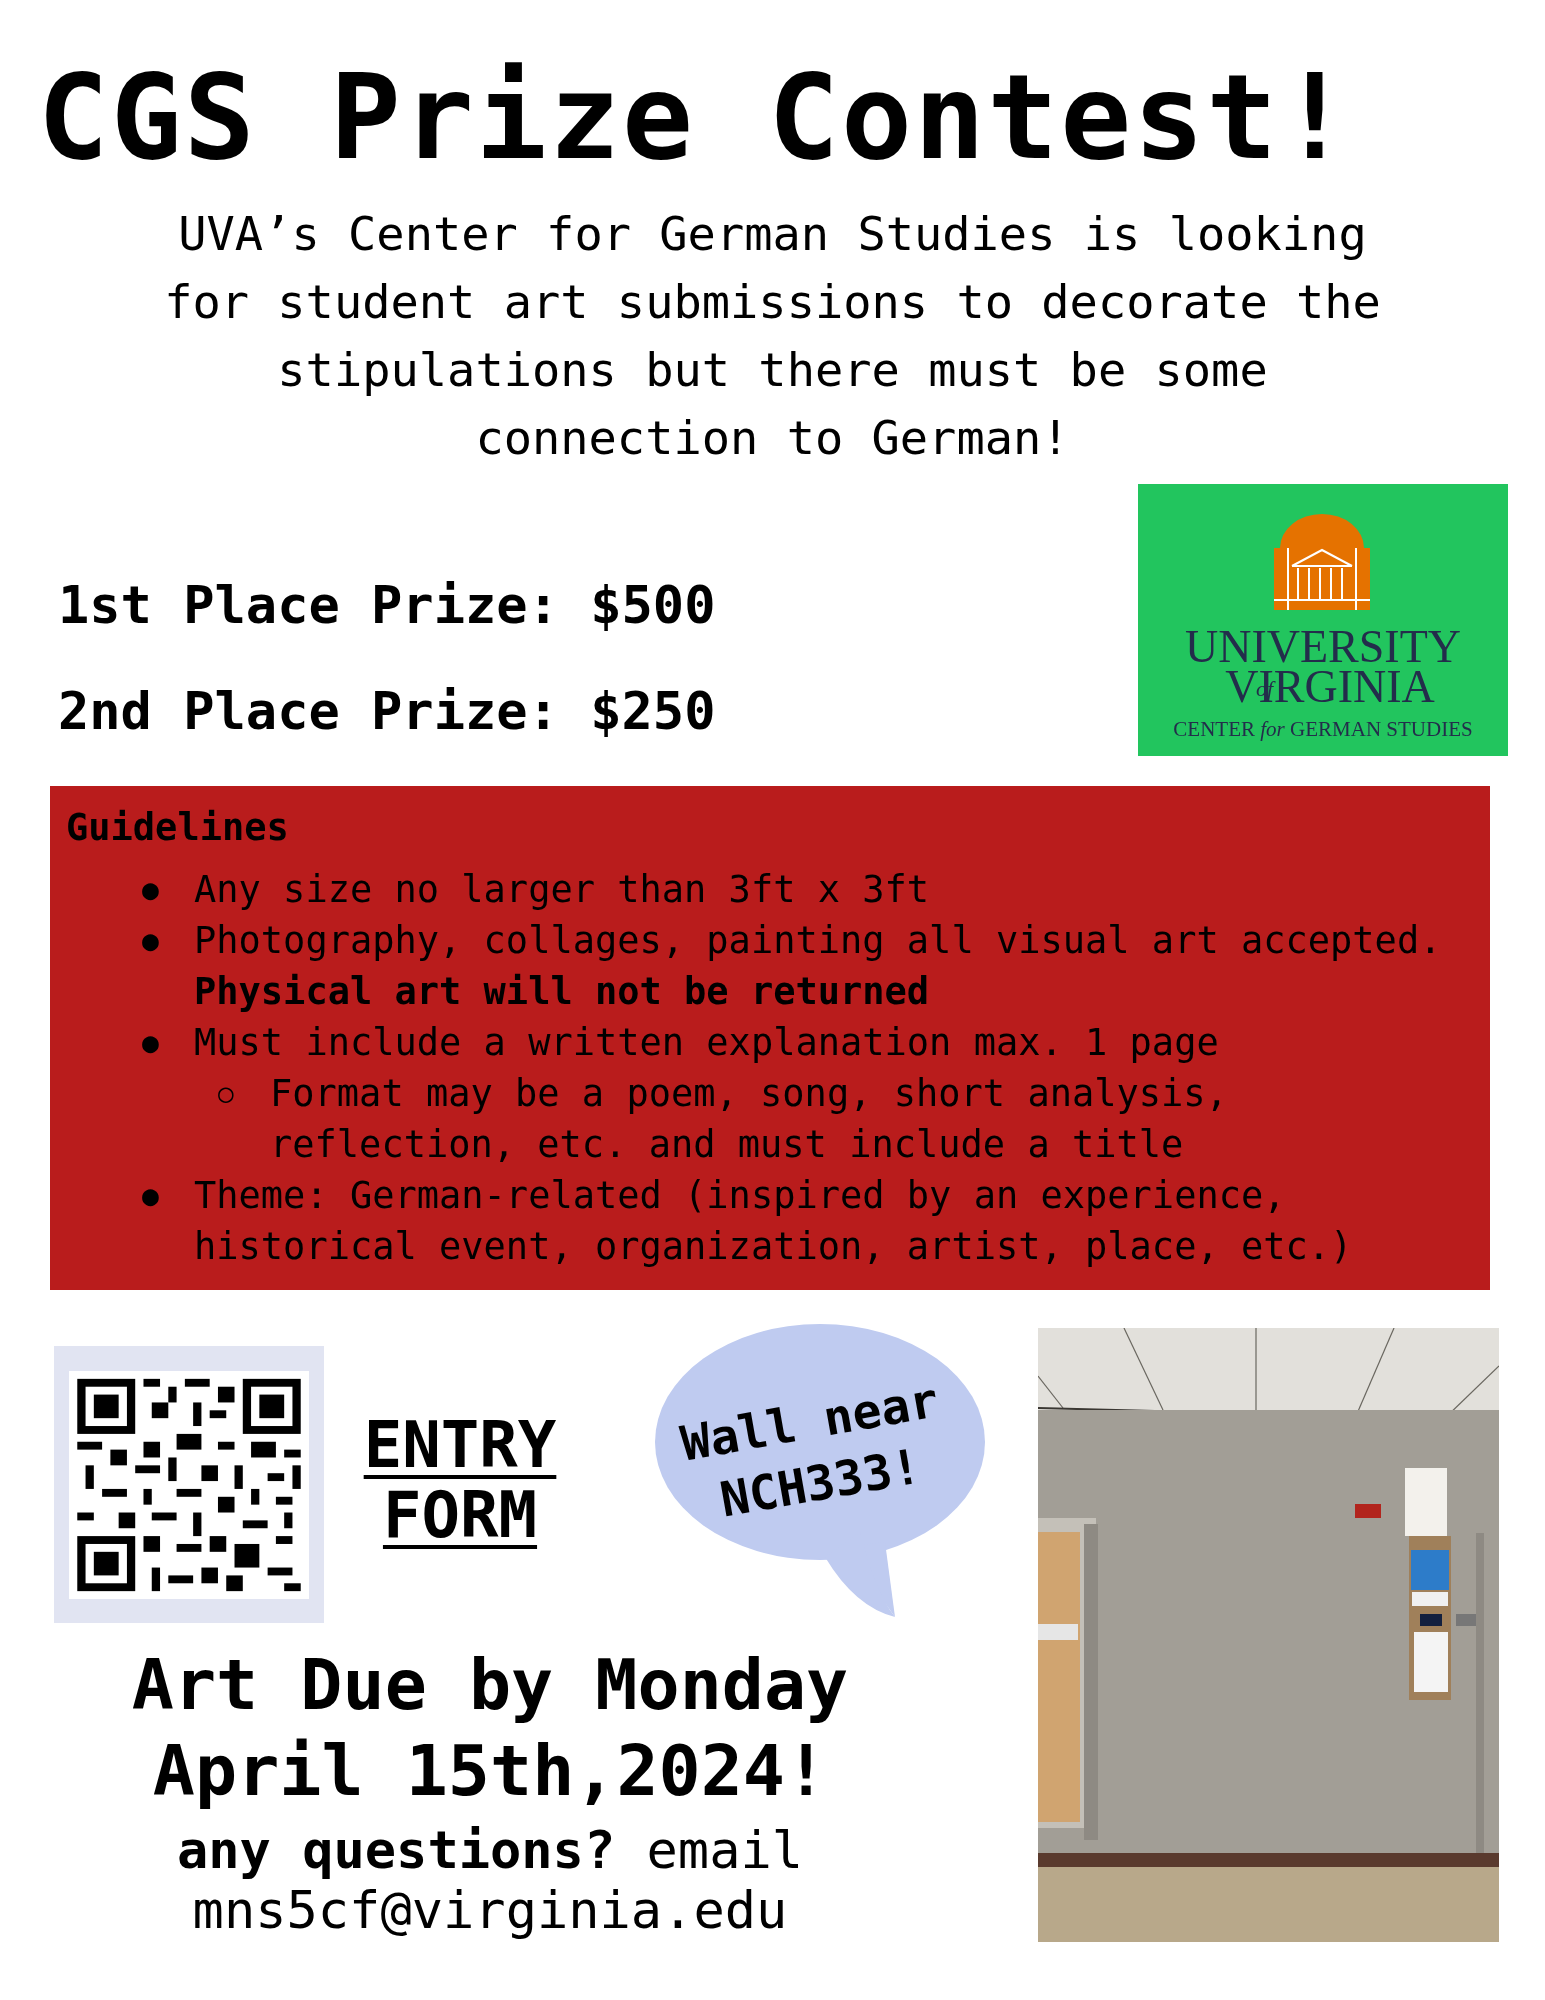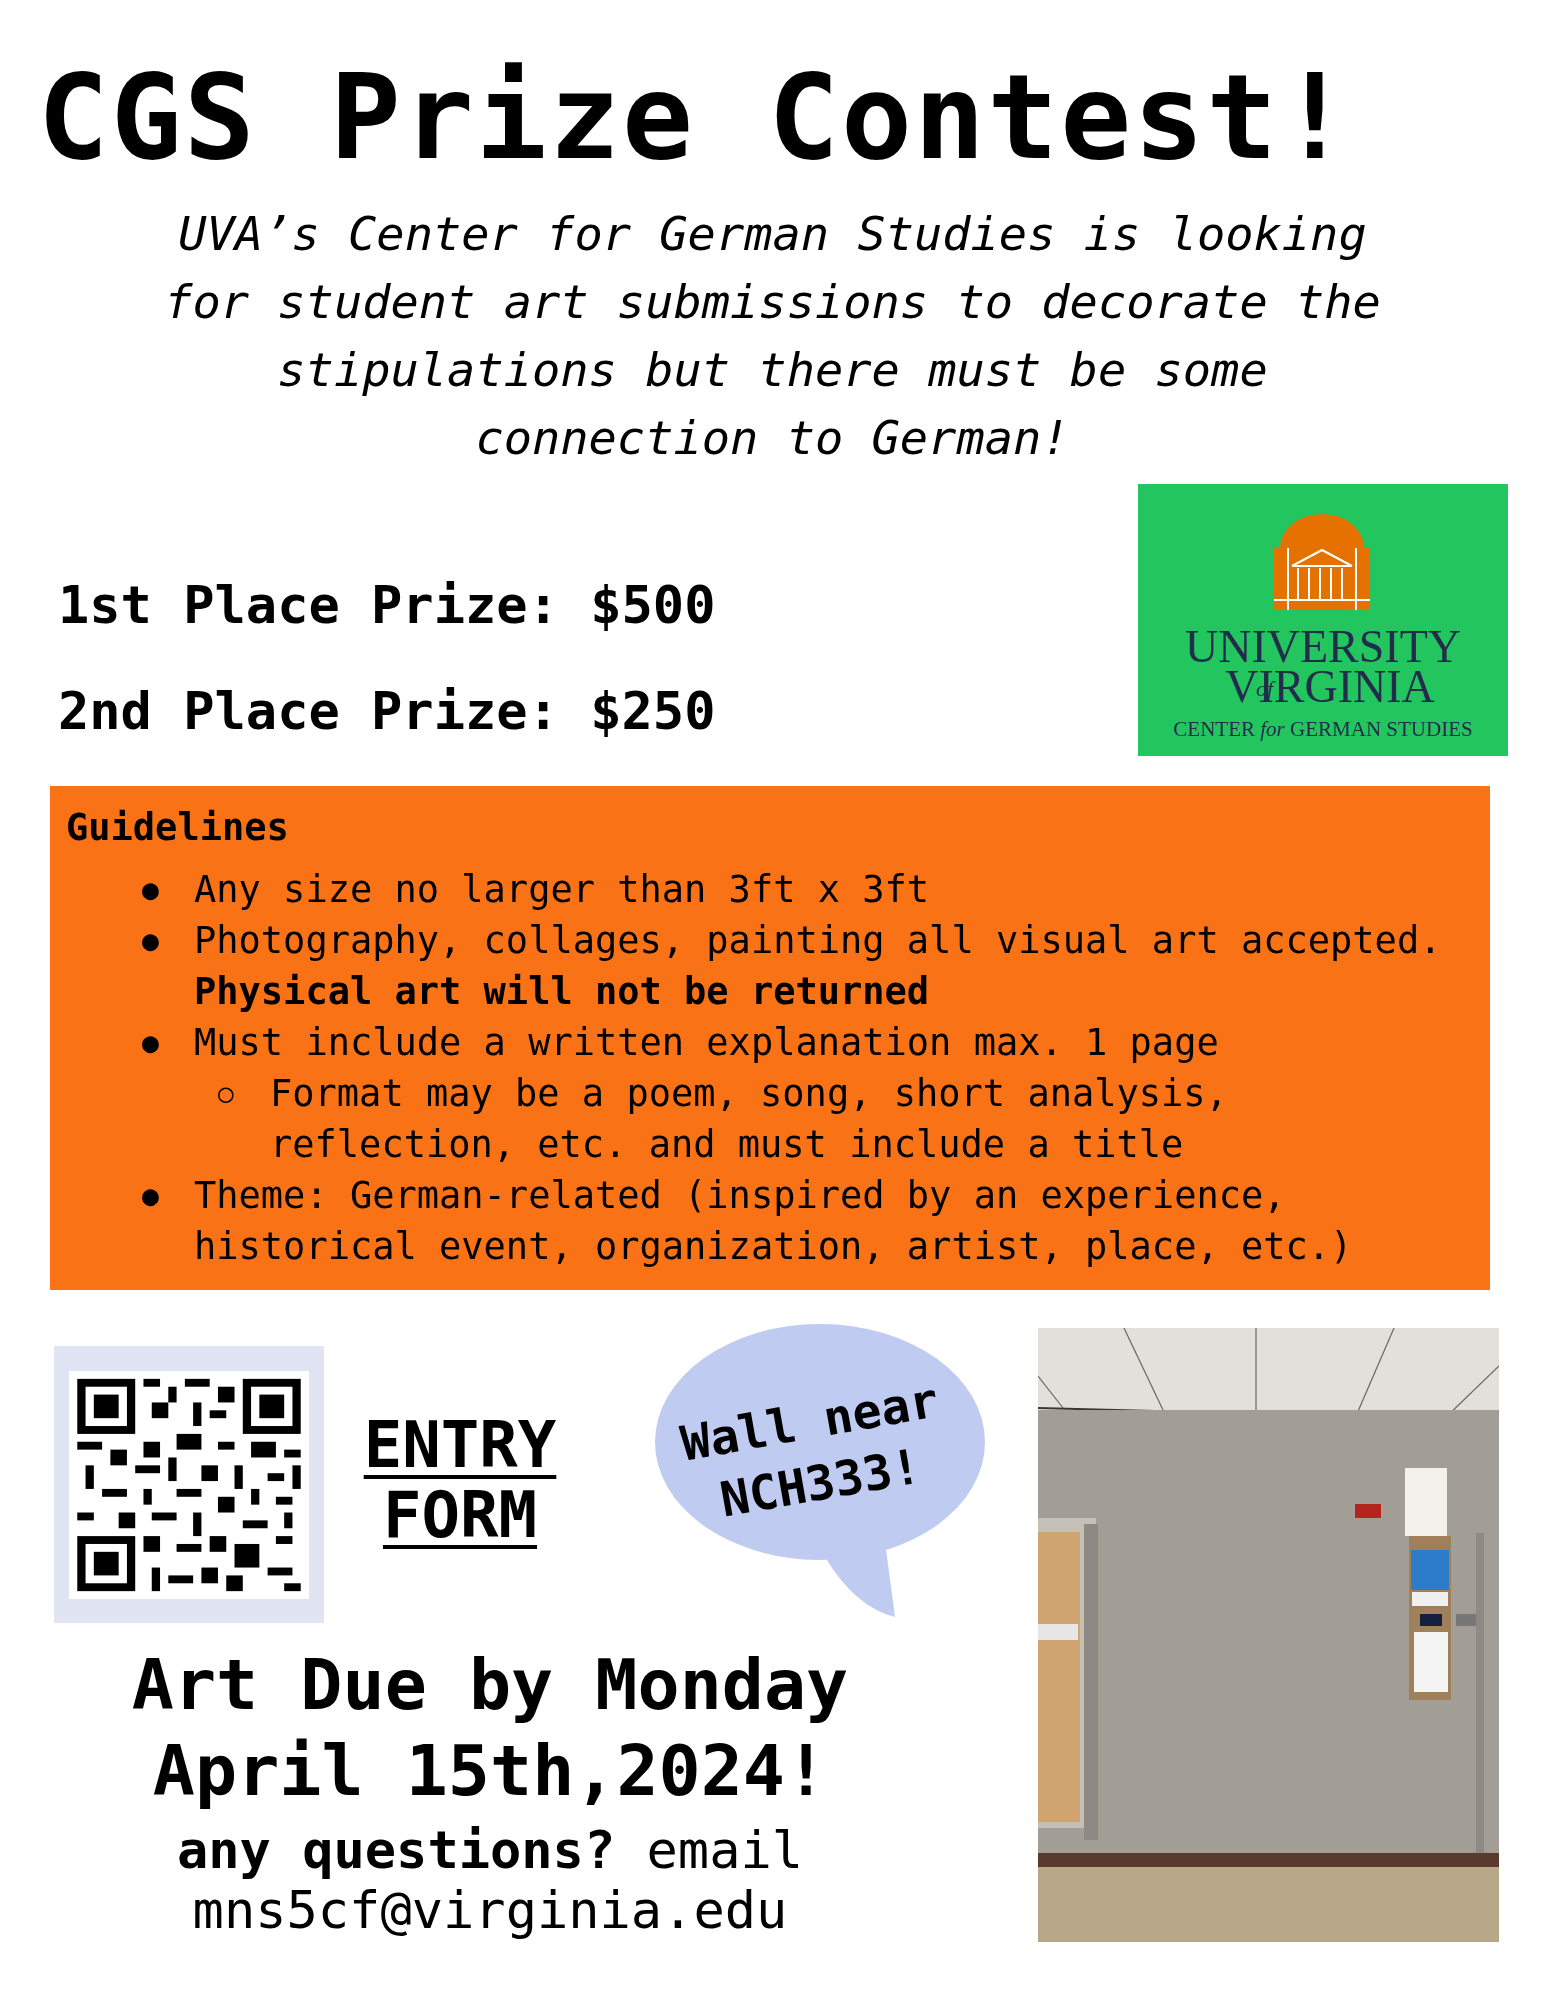--- a/index.html
+++ b/index.html
@@ -1,25 +1,25 @@
 <!DOCTYPE html>
 <html><head>
 <meta charset="utf-8">
 <style>
   html, body { margin:0; padding:0; }
   body { width:1545px; height:2000px; background:#ffffff; position:relative; overflow:hidden;
          font-family:"DejaVu Sans Mono","Liberation Mono",monospace; color:#000; }
   .abs { position:absolute; }
   .title { left:0; width:1390px; top:52px; text-align:center; font-size:118px; font-weight:bold; letter-spacing:2px; line-height:130px; }
-  .intro { left:40px; width:1465px; top:200px; text-align:center; font-size:47px; line-height:68px;font-style:italic; }
+  .intro { left:40px; width:1465px; top:200px; text-align:center; font-size:47px; line-height:68px; }
   .prize { left:58px; font-size:52px; font-weight:bold; line-height:90px; white-space:pre; }
   .prize1 { top:560px; }
   .prize2 { top:666px; }
   .logo { left:1138px; top:484px; width:370px; height:272px; background:#22c55e; }
-  .guides { left:50px; top:786px; width:1440px; height:504px; background:#f97316; }
+  .guides { left:50px; top:786px; width:1440px; height:504px; background:#b91c1c; }
   .guides h2 { margin:0; position:absolute; left:16px; top:20px; font-size:37px; font-weight:bold; }
   .guides ul { position:absolute; left:92px; top:78px; margin:0; padding:0; list-style:none; width:1330px; font-size:37px; line-height:51px; }
   .guides li { position:relative; padding-left:52px; }
   .guides li.sub { padding-left:128px; }
   .bullet { position:absolute; left:0; top:0; font-size:28px; }
   .guides li.sub .bullet { left:76px; font-size:26px; }
   .qr-frame { left:54px; top:1346px; width:270px; height:277px; background:#e1e4f2; }
   .qr-inner { position:absolute; left:15px; top:25px; width:240px; height:228px; background:#fff; }
   .entry { left:360px; top:1410px; width:200px; text-align:center; font-size:64px; font-weight:bold; line-height:70px; }
   .entry span { text-decoration:underline; text-decoration-thickness:4px; text-underline-offset:8px; display:block; }

